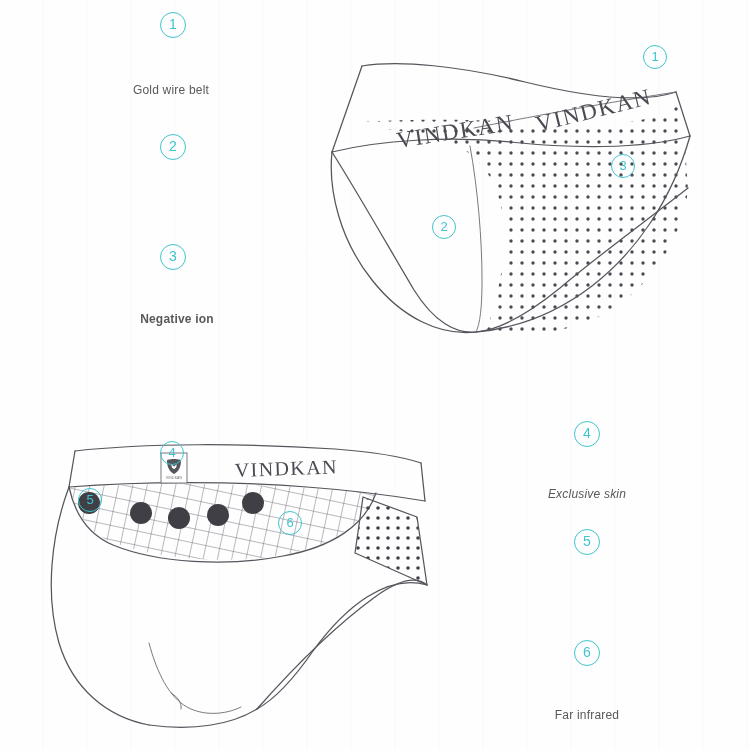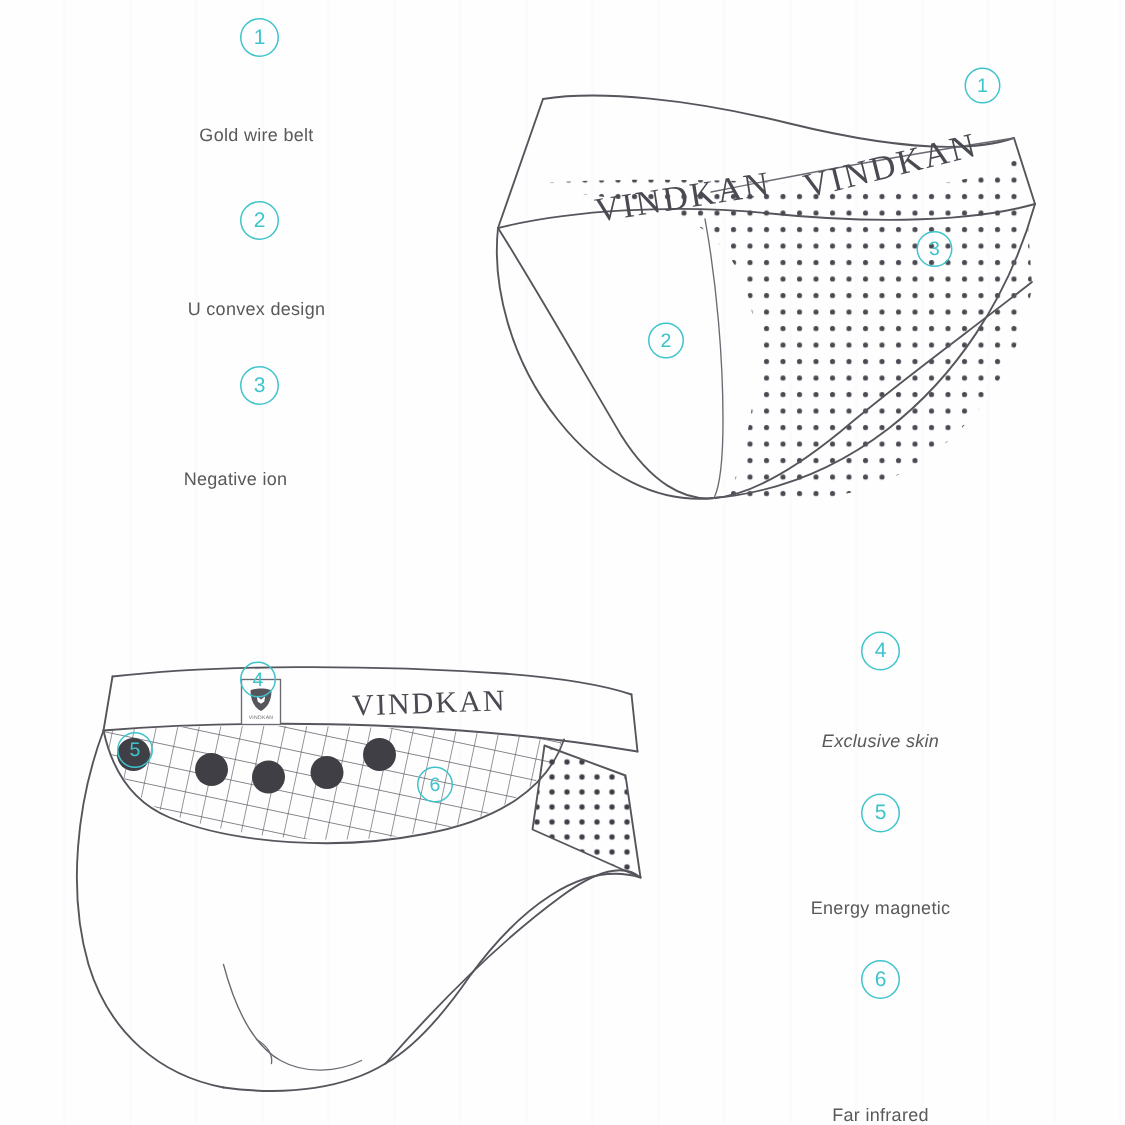--- a/index.html
+++ b/index.html
@@ -291,27 +291,25 @@
   </div>
 
   <div class="marker on-art" style="left:160px; top:441px;">4</div>
   <div class="marker on-art" style="left:78px; top:488px;">5</div>
   <div class="marker on-art" style="left:278px; top:511px;">6</div>
 
   <div class="marker" style="left:160px; top:12px;">1</div>
   <div class="feat-label" style="left:171px; top:83px;">Gold wire belt</div>
 
   <div class="marker" style="left:160px; top:134px;">2</div>
-  <div class="feat-label" style="left:171px; top:199px;">U convex design</div>
 
   <div class="marker" style="left:160px; top:244px;">3</div>
-  <div class="feat-label" style="left:157px; top:312px;">Negative ion</div>
+  <div class="feat-label" style="left:177px; top:312px;font-weight:bold;">Negative ion</div>
 
   <div class="marker" style="left:574px; top:421px;">4</div>
   <div class="feat-label" style="left:587px; top:487px;font-style:italic;">Exclusive skin</div>
 
   <div class="marker" style="left:574px; top:529px;">5</div>
-  <div class="feat-label" style="left:587px; top:598px;">Energy magnetic</div>
 
   <div class="marker" style="left:574px; top:640px;">6</div>
-  <div class="feat-label" style="left:587px; top:736px;">Far infrared</div>
+  <div class="feat-label" style="left:587px; top:708px;">Far infrared</div>
 
 </div>
 
 </body></html>

